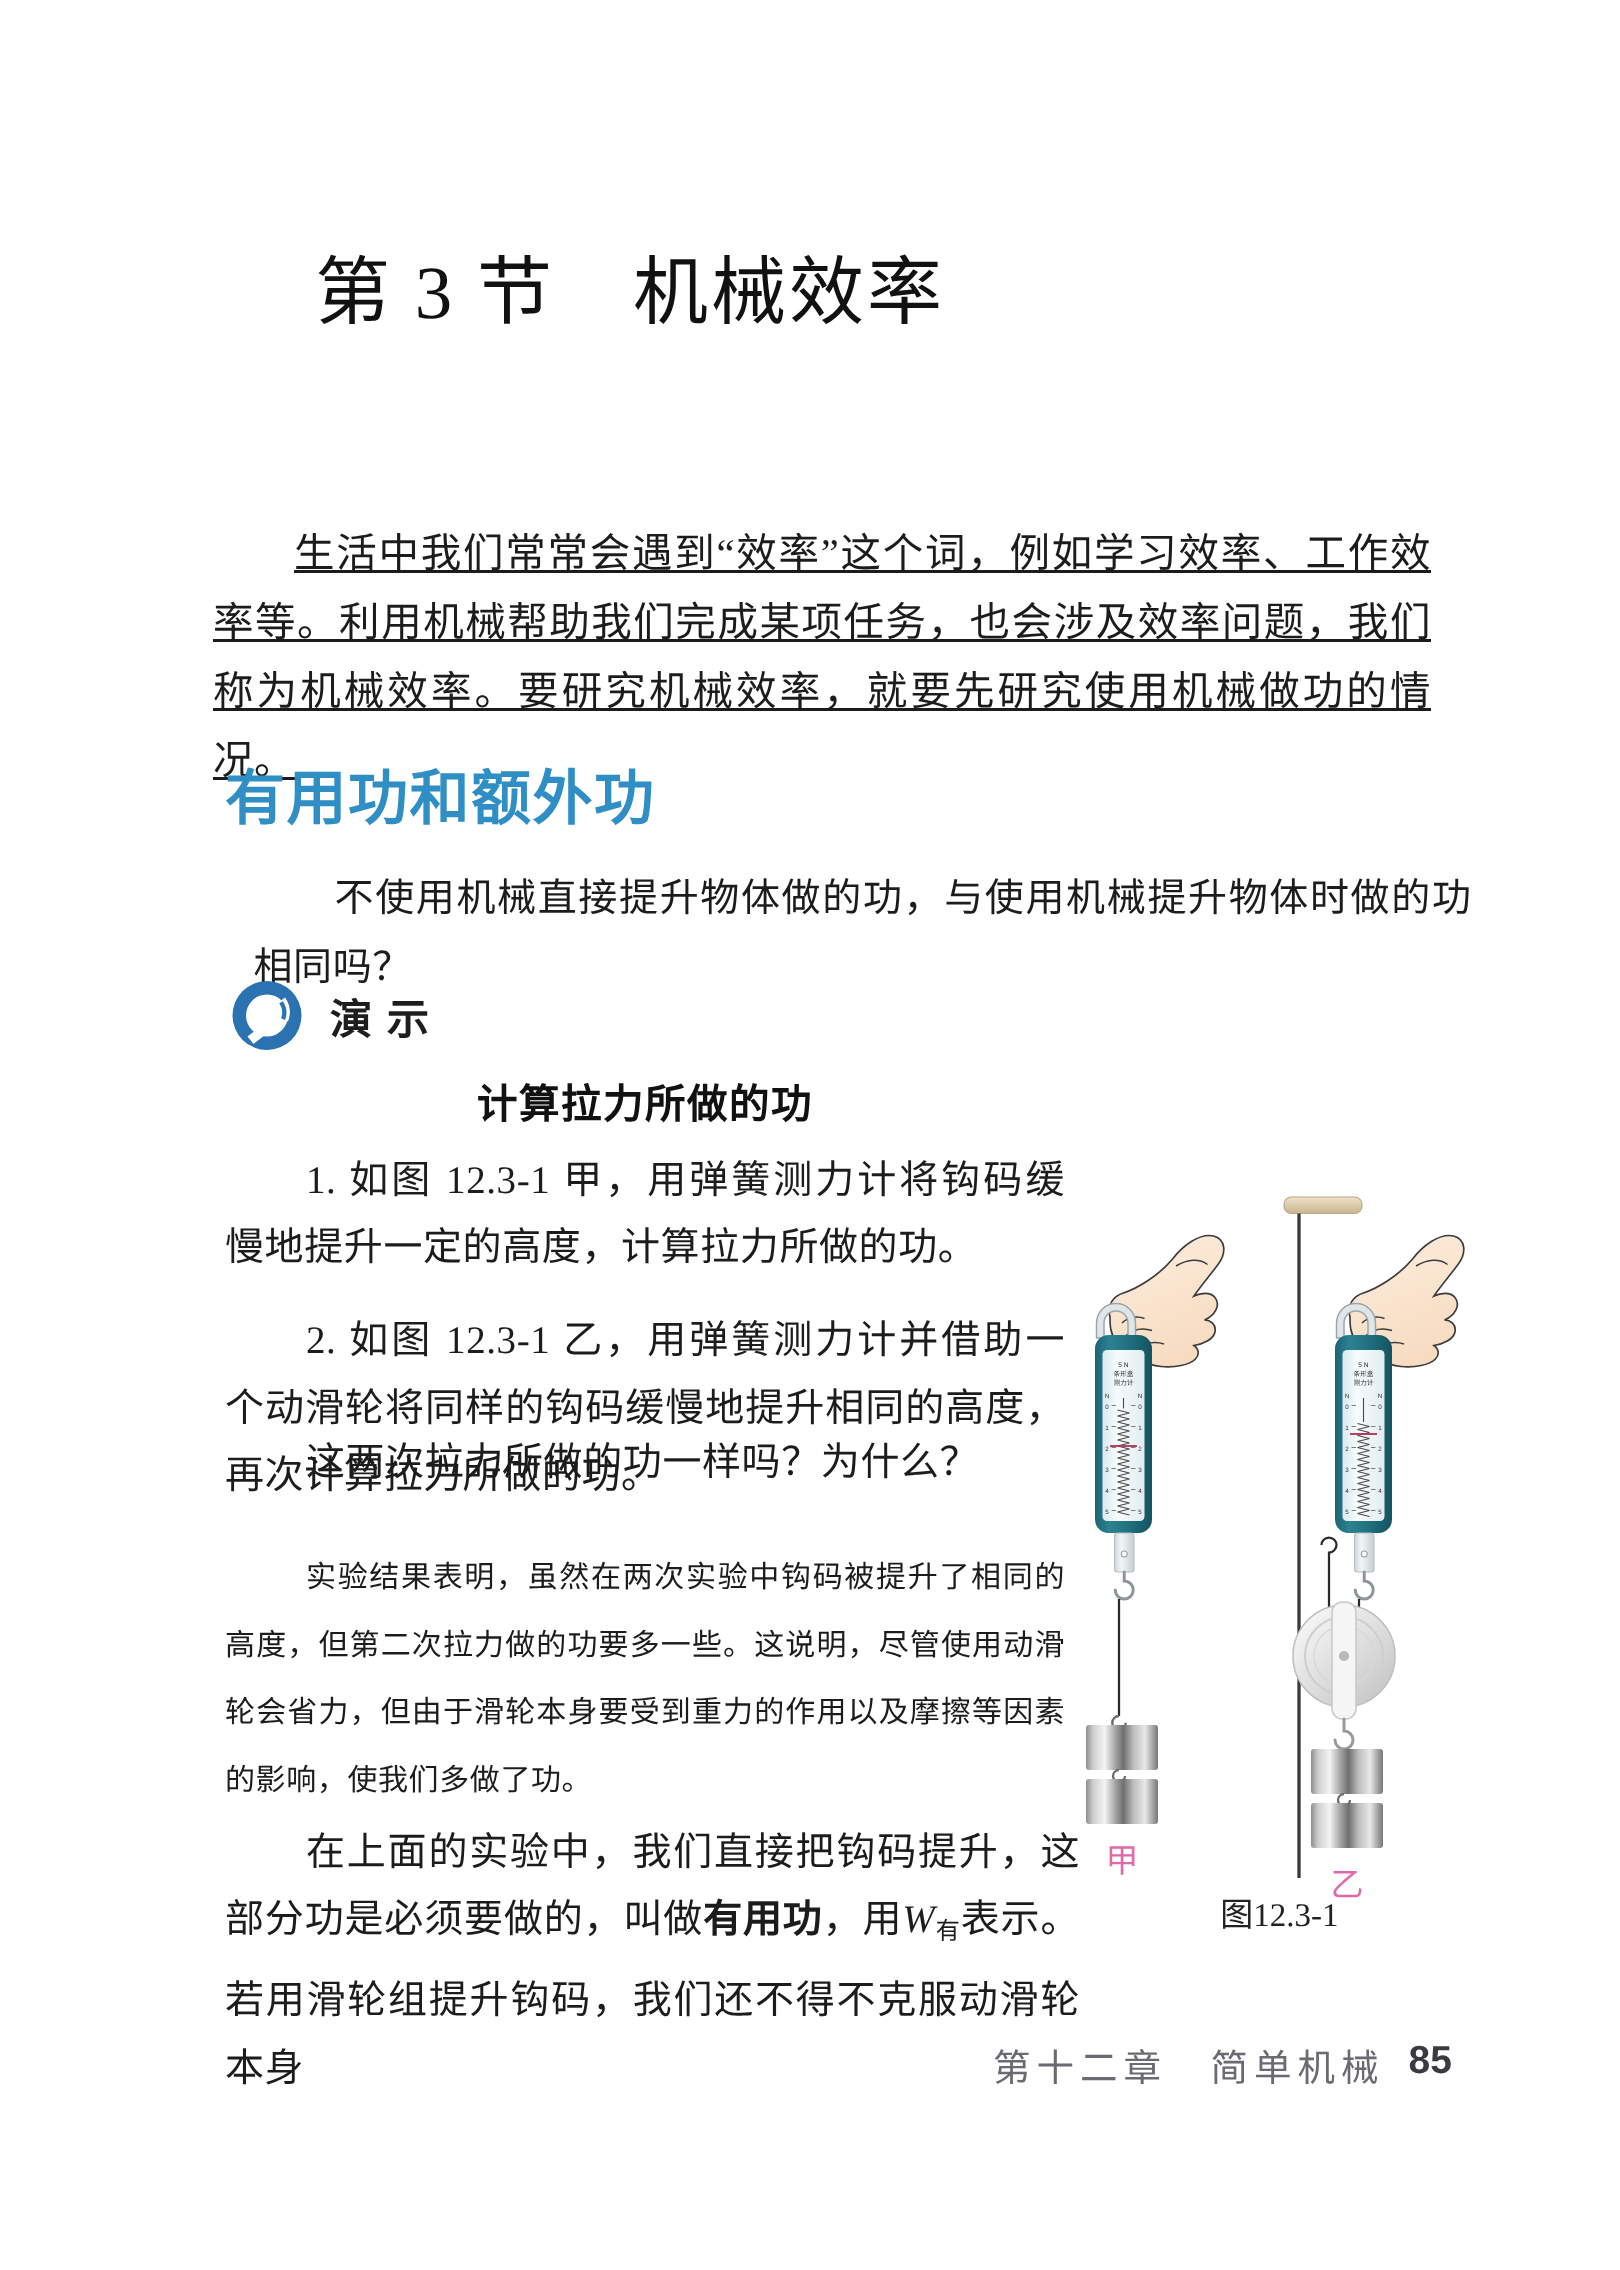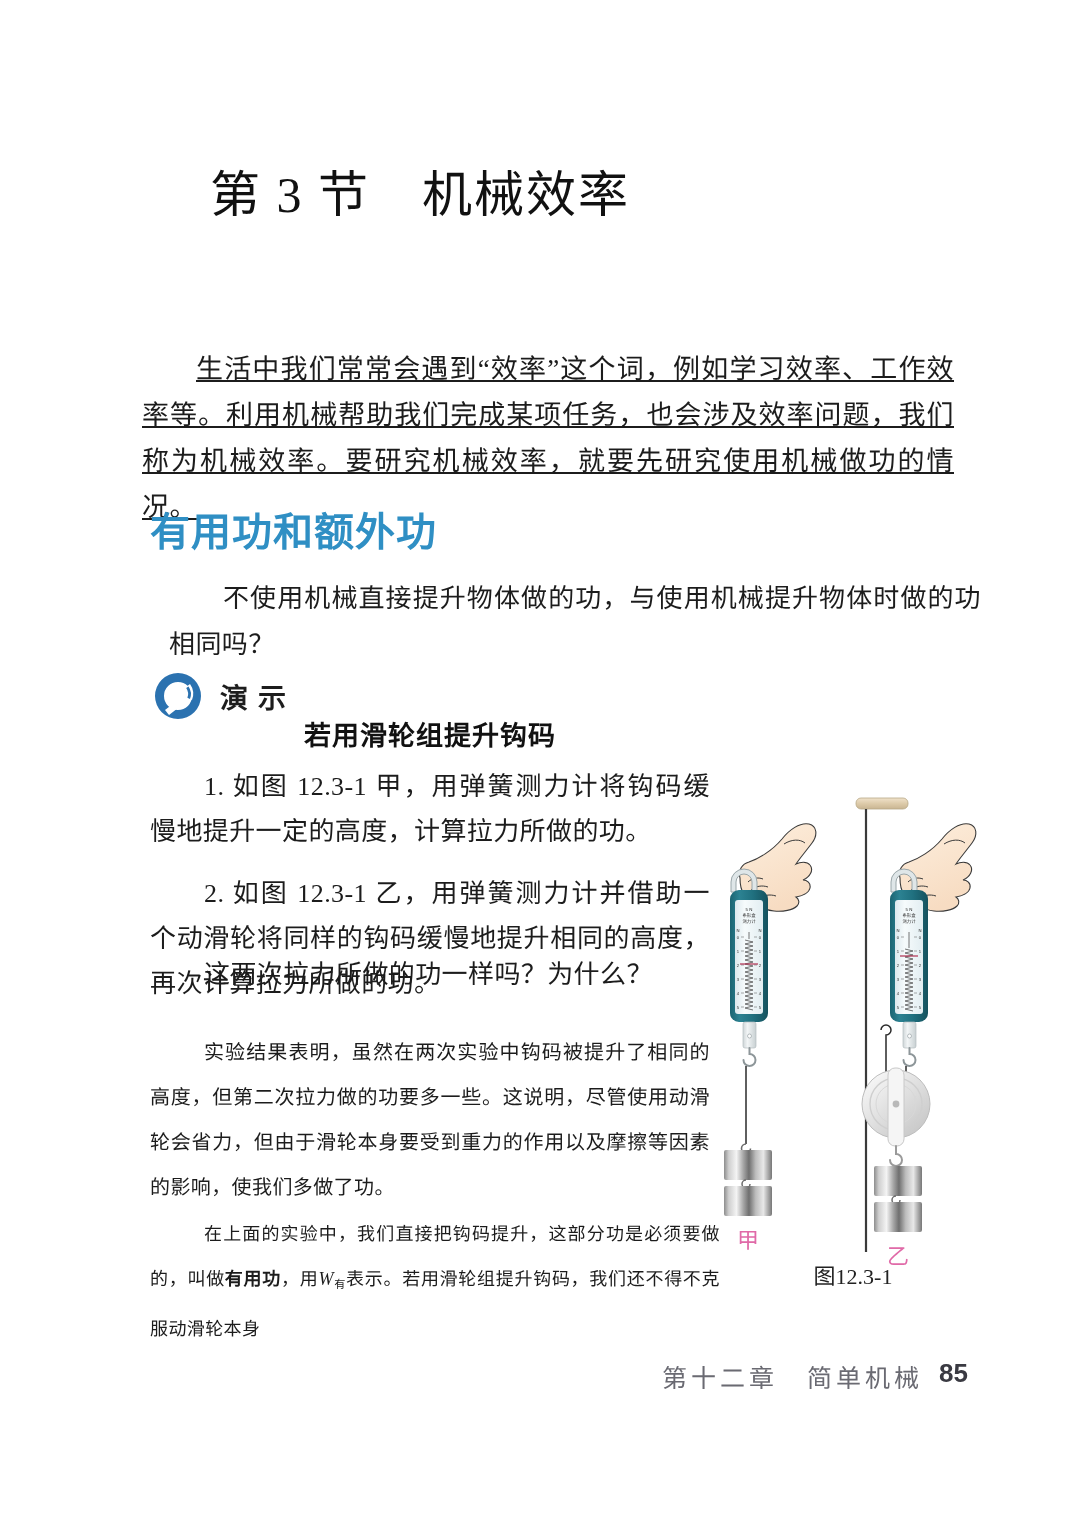--- a/index.html
+++ b/index.html
@@ -39,21 +39,21 @@
     position:absolute;left:150px;top:500px;
     font-size:40px;font-weight:bold;
     color:#2f8fc4;
     font-family:Liberation Serif, serif;
     letter-spacing:1px;
   }
 
   .question{left:150px;top:576px;width:812px;text-indent:54px;font-size:26px;margin-left:19px;}
 
   
-  .demo-badge{position:absolute;left:152px;top:670px;display:flex;align-items:center;gap:16px;}
+  .demo-badge{position:absolute;left:152px;top:651px;display:flex;align-items:center;gap:16px;}
   .demo-icon{width:52px;height:52px;position:relative;display:block;}
   .demo-label{
     font-size:28px;font-weight:bold;letter-spacing:10px;
     font-family:"Liberation Sans","DejaVu Sans",sans-serif;
     color:#1d1d1d;
   }
 
   .exp-title{
     position:absolute;left:150px;top:714px;width:560px;
     text-align:center;
@@ -61,21 +61,21 @@
     font-family:"Liberation Sans","DejaVu Sans",sans-serif;
     color:#111;
   }
 
   .step{left:150px;width:560px;text-indent:54px;font-size:26px;line-height:45px;}
   .step1{top:764px;}
   .step2{top:845px;margin-top:26px;}
   .step3{top:952px;text-indent:54px;}
 
   .result{left:150px;top:1030px;width:560px;text-indent:54px;font-size:20px;line-height:45px;}
-  .result2{left:150px;top:1212px;width:570px;text-indent:54px;font-size:18px;line-height:45px;}
+  .result2{left:150px;top:1212px;width:570px;text-indent:54px;font-size:26px;line-height:45px;}
 
   .bold{font-weight:bold;}
   .ital{font-family:"Liberation Serif",serif;font-style:italic;}
   .sub{font-size:0.62em;vertical-align:-0.28em;font-style:normal;}
 
   
   .figure{position:absolute;left:688px;top:782px;width:330px;height:520px;}
   .fig-caption{
     position:absolute;left:688px;top:1258px;width:330px;
     text-align:center;font-size:22px;color:#222;
@@ -114,21 +114,21 @@
         <path d="M26 3 A23 23 0 1 0 26 49 A23 23 0 1 0 26 3 Z M26 12 A14 14 0 1 1 26 40 A14 14 0 1 1 26 12 Z" fill="#2b72b0"></path>
         <path d="M38 14 A17 17 0 0 1 40 30 L35 28 A13 13 0 0 0 34 17 Z" fill="#ffffff"></path>
         <path d="M13 40 L22 33 L26 38 L17 45 Z" fill="#ffffff"></path>
         <circle cx="26" cy="26" r="12.5" fill="#ffffff"></circle>
         <path d="M36.5 16.5 a13.5 13.5 0 0 1 1.5 12.5 l-2.6-1.2 a10.8 10.8 0 0 0 -1.2-9.9 Z" fill="#2b72b0"></path>
       </svg>
     </span>
     <span class="demo-label">演示</span>
   </div>
 
-  <div class="exp-title">若用滑轮组提升钩码</div>
+  <div class="exp-title">计算拉力所做的功</div>
 
   <div class="para step step1">1. 如图 12.3-1 甲，用弹簧测力计将钩码缓慢地提升一定的高度，计算拉力所做的功。</div>
   <div class="para step step2">2. 如图 12.3-1 乙，用弹簧测力计并借助一个动滑轮将同样的钩码缓慢地提升相同的高度，再次计算拉力所做的功。</div>
   <div class="para step step3">这两次拉力所做的功一样吗？为什么？</div>
 
   <div class="para result">实验结果表明，虽然在两次实验中钩码被提升了相同的高度，但第二次拉力做的功要多一些。这说明，尽管使用动滑轮会省力，但由于滑轮本身要受到重力的作用以及摩擦等因素的影响，使我们多做了功。</div>
 
   <div class="para result2"><span>在上面的实验中，我们直接把钩码提升，这部分功是必须要做的，叫做</span><span class="bold">有用功</span><span>，用</span><span class="ital">W</span><span class="sub">有</span><span>表示。若用滑轮组提升钩码，我们还不得不克服动滑轮本身</span></div>
 
   <div class="figure">

